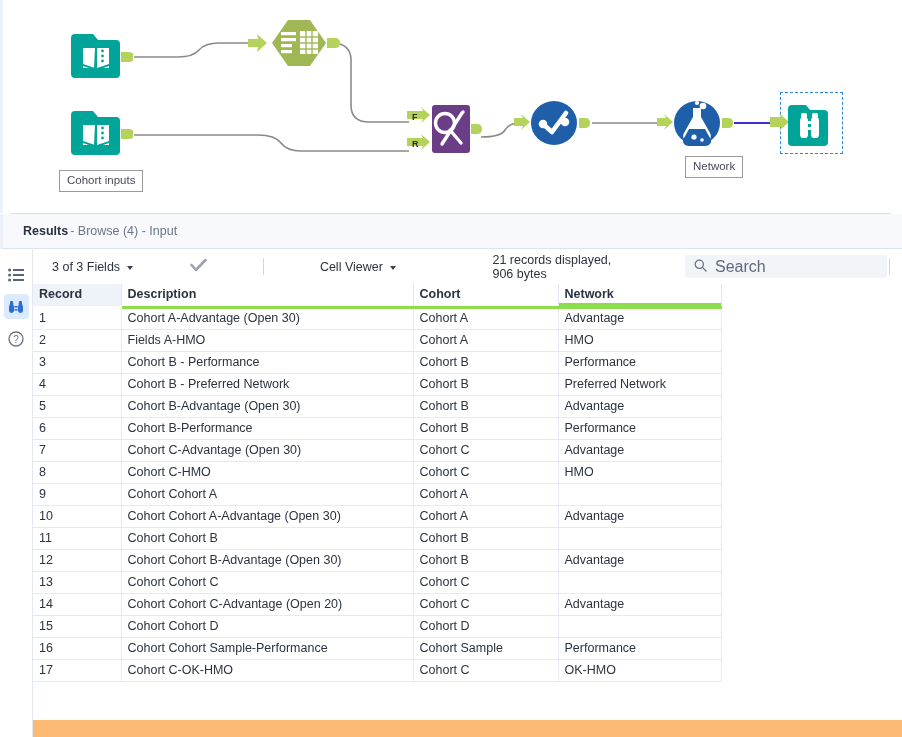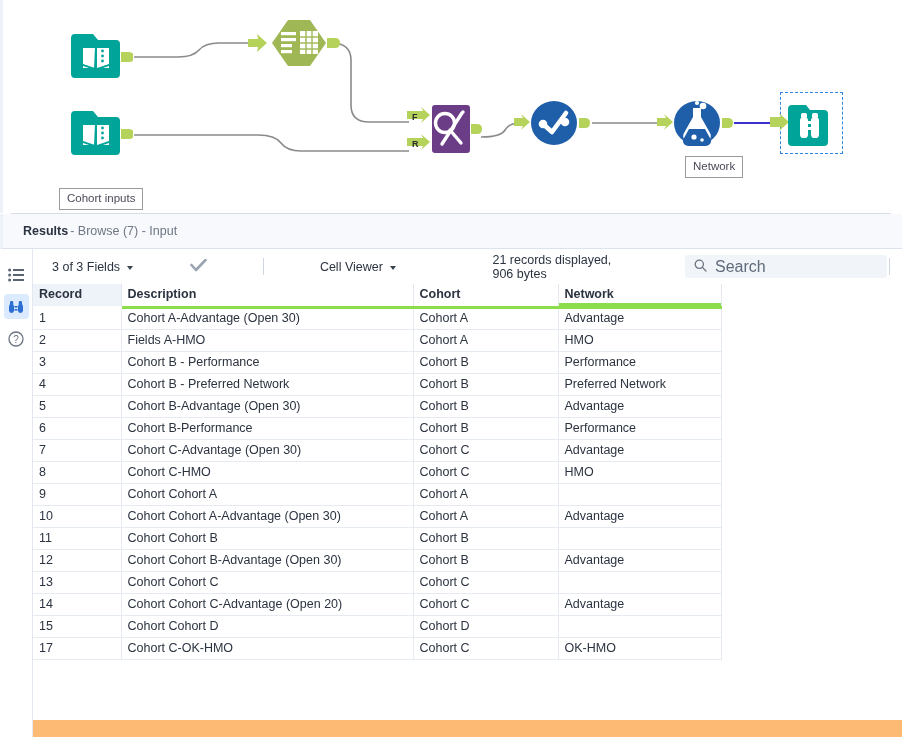--- a/index.html
+++ b/index.html
@@ -292,29 +292,29 @@
           <rect x="32" y="17" width="8" height="21" rx="3.6" fill="#ffffff"></rect>
           <rect x="43" y="17" width="8" height="21" rx="3.6" fill="#ffffff"></rect>
           <rect x="33" y="13" width="6" height="5" rx="1.6" fill="#ffffff"></rect>
           <rect x="44" y="13" width="6" height="5" rx="1.6" fill="#ffffff"></rect>
           <rect x="40" y="21" width="3" height="3" fill="#ffffff"></rect>
           <rect x="40" y="27" width="3" height="3" fill="#ffffff"></rect>
         </g>
       </svg>
     </div>
 
-    <div class="tool-label" style="left:56px; top:188px;">Cohort inputs</div>
+    <div class="tool-label" style="left:56px; top:170px;">Cohort inputs</div>
     <div class="tool-label" style="left:682px; top:156px;">Network</div>
   </div>
 
   <div id="results">
 
     <div id="results-title">
       <b>Results</b>
-      <span class="sub">- Browse (7) - Input</span>
+      <span class="sub">- Browse (4) - Input</span>
     </div>
 
     <div id="rail">
       <div class="rail-btn">
         <svg width="16" height="14" viewBox="0 0 16 14">
           <g fill="#5a6472">
             <circle cx="1.6" cy="2" r="1.5"></circle>
               <rect x="5" y="1" width="11" height="2"></rect>
             <circle cx="1.6" cy="7" r="1.5"></circle>
               <rect x="5" y="6" width="11" height="2"></rect>
@@ -485,20 +485,26 @@
               <td>Cohort C</td>
               <td>Advantage</td>
             </tr>
             <tr>
               <td class="c-record">15</td>
               <td>Cohort Cohort D</td>
               <td>Cohort D</td>
               <td></td>
             </tr>
             <tr>
+              <td class="c-record">16</td>
+              <td>Cohort Cohort Sample-Performance</td>
+              <td>Cohort Sample</td>
+              <td>Performance</td>
+            </tr>
+            <tr>
               <td class="c-record">17</td>
               <td>Cohort C-OK-HMO</td>
               <td>Cohort C</td>
               <td>OK-HMO</td>
             </tr>
           </tbody>
       </table>
     </div>
 
   </div>

